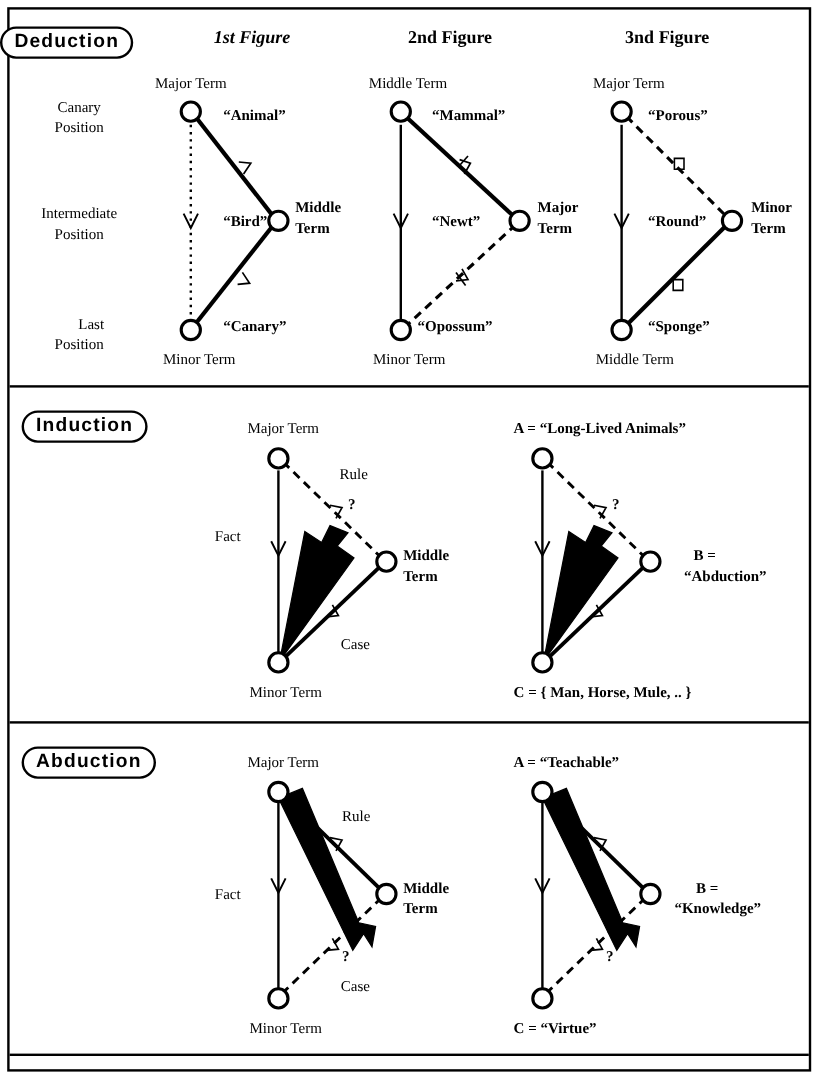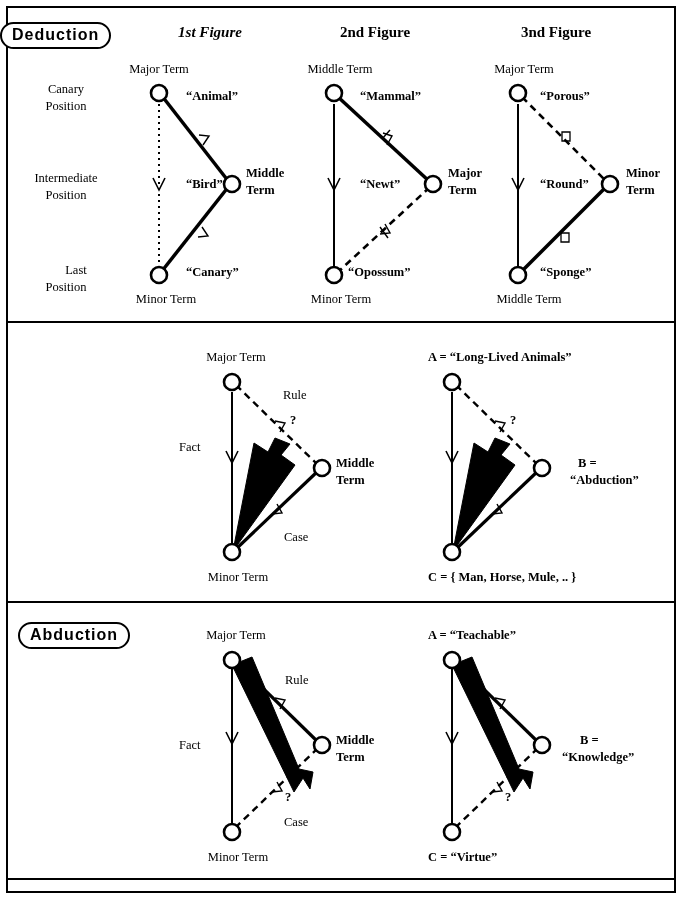--- a/index.html
+++ b/index.html
@@ -177,20 +177,21 @@
   <div class="txt c" style="left:341px;top:292px;">Minor Term</div>
 
   <div class="txt c" style="left:524px;top:62px;">Major Term</div>
   <div class="txt b" style="left:540px;top:89px;">“Porous”</div>
   <div class="txt b" style="left:540px;top:177px;">“Round”</div>
   <div class="txt b" style="left:540px;top:265px;">“Sponge”</div>
   <div class="txt b" style="left:626px;top:166px;text-align:right;">Minor</div>
   <div class="txt b" style="left:626px;top:183px;">Term</div>
   <div class="txt c" style="left:529px;top:292px;">Middle Term</div>
 
+  <div class="sect-label" style="left:18px;top:342px;">Induction</div>
 
   <div class="txt c" style="left:236px;top:350px;">Major Term</div>
   <div class="txt" style="left:283px;top:388px;">Rule</div>
   <div class="txt" style="left:179px;top:440px;">Fact</div>
   <div class="txt" style="left:284px;top:530px;">Case</div>
   <div class="txt b" style="left:290px;top:413px;">?</div>
   <div class="txt b" style="left:336px;top:456px;">Middle</div>
   <div class="txt b" style="left:336px;top:473px;">Term</div>
   <div class="txt c" style="left:238px;top:570px;">Minor Term</div>
 

